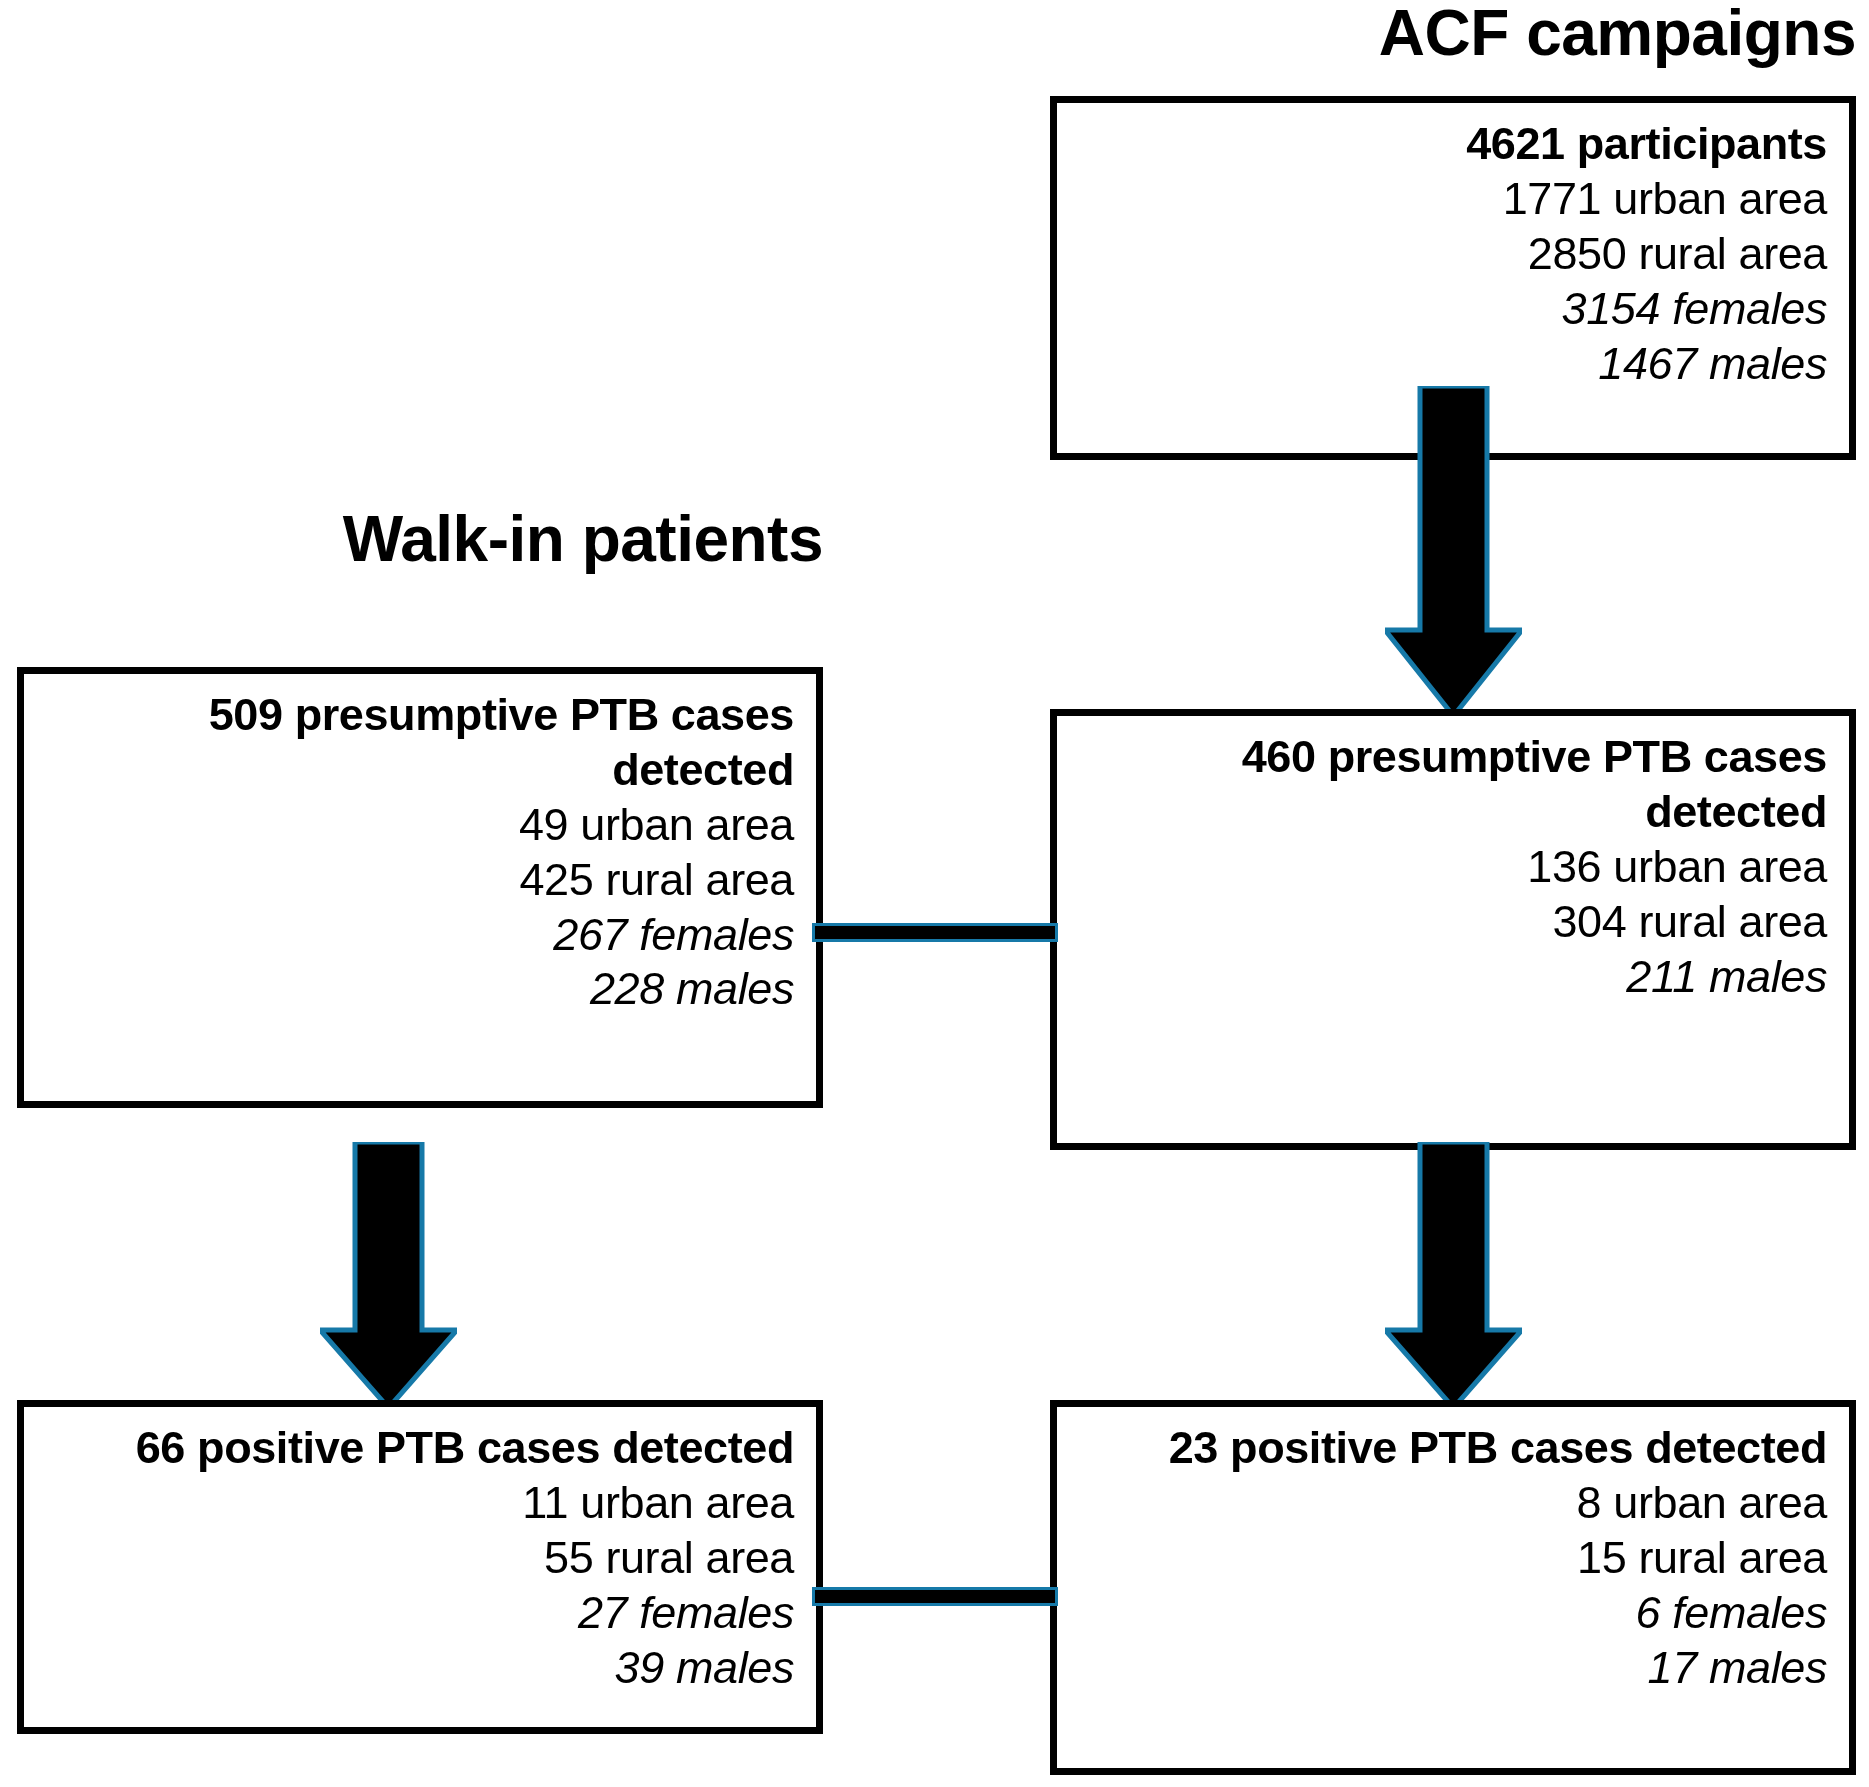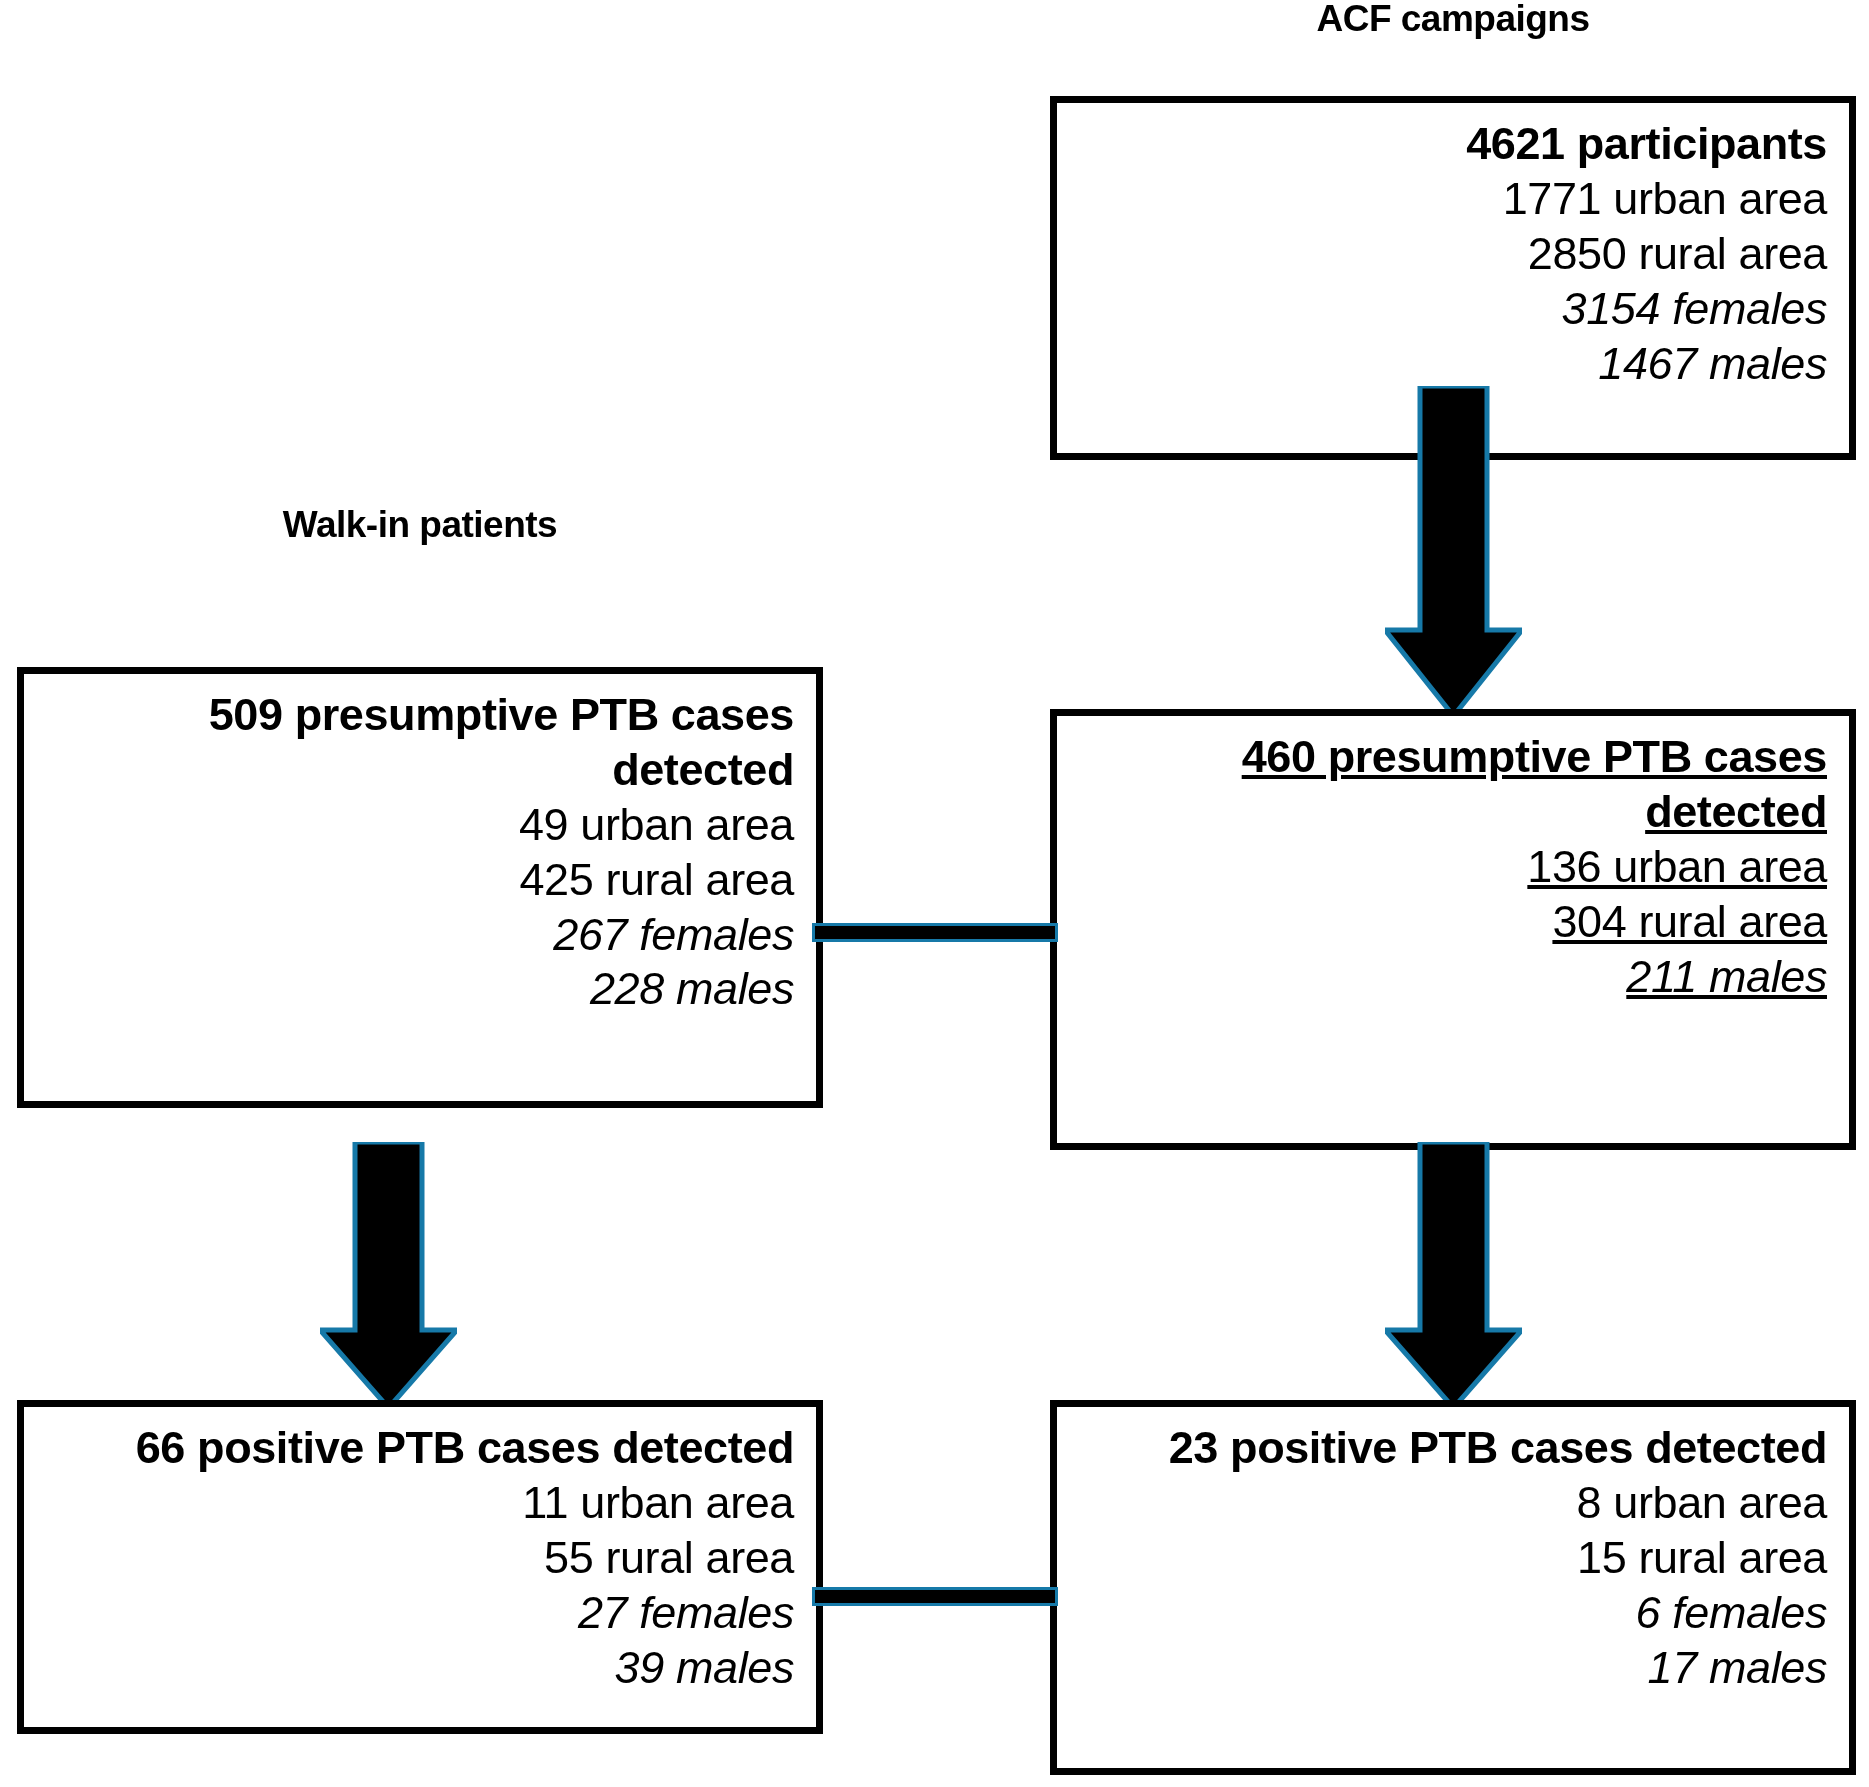--- a/index.html
+++ b/index.html
@@ -16,26 +16,26 @@
     position: relative;
     width: 1869px;
     height: 1787px;
     background: #ffffff;
     overflow: hidden;
   }
 
   
   .col-heading {
     position: absolute;
-    font-size: 37px;
+    font-size: 64px;
     font-weight: bold;
     letter-spacing: -0.5px;
     line-height: 1.05;
     white-space: nowrap;
-    text-align: center;
+    text-align: right;
   }
   .col-heading .em {
   }
   #heading-acf {
     left: 1050px;
     top: 0px;
     width: 806px;
   }
   #heading-walkin {
     left: 17px;
@@ -59,21 +59,21 @@
     line-height: 1.22;
     white-space: nowrap;
     letter-spacing: -0.4px;
   }
   .line.bold   { font-weight: bold; }
   .line.italic { font-style: italic; }
   .line.wrap   { white-space: normal; }
 
   #box-acf        { left: 1050px; top: 96px;   width: 806px; height: 364px; }
   #box-walkin-pre { left: 17px;   top: 667px;  width: 806px; height: 441px; }
-  #box-acf-pre    { left: 1050px; top: 709px;  width: 806px; height: 441px; text-decoration: underline; }
+  #box-acf-pre    { left: 1050px; top: 709px;  width: 806px; height: 441px; }
   #box-walkin-pos { left: 17px;   top: 1400px; width: 806px; height: 334px; }
   #box-acf-pos    { left: 1050px; top: 1400px; width: 806px; height: 375px; }
 
   
   .arrow-down {
     position: absolute;
     width: 137px;
   }
   .arrow-down svg { display: block; width: 100%; height: 100%; }
 

